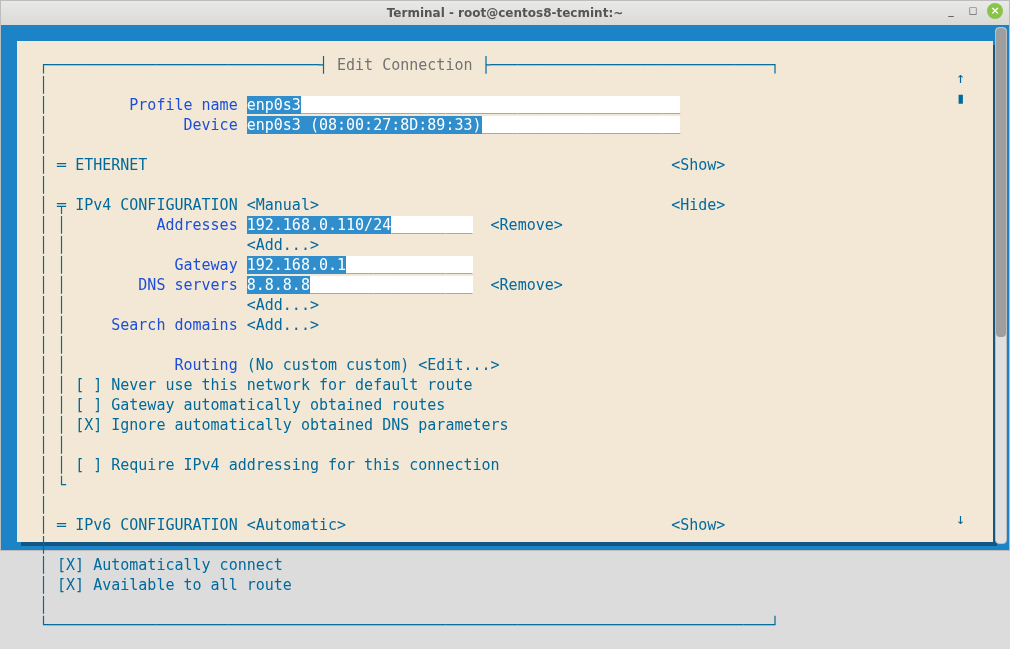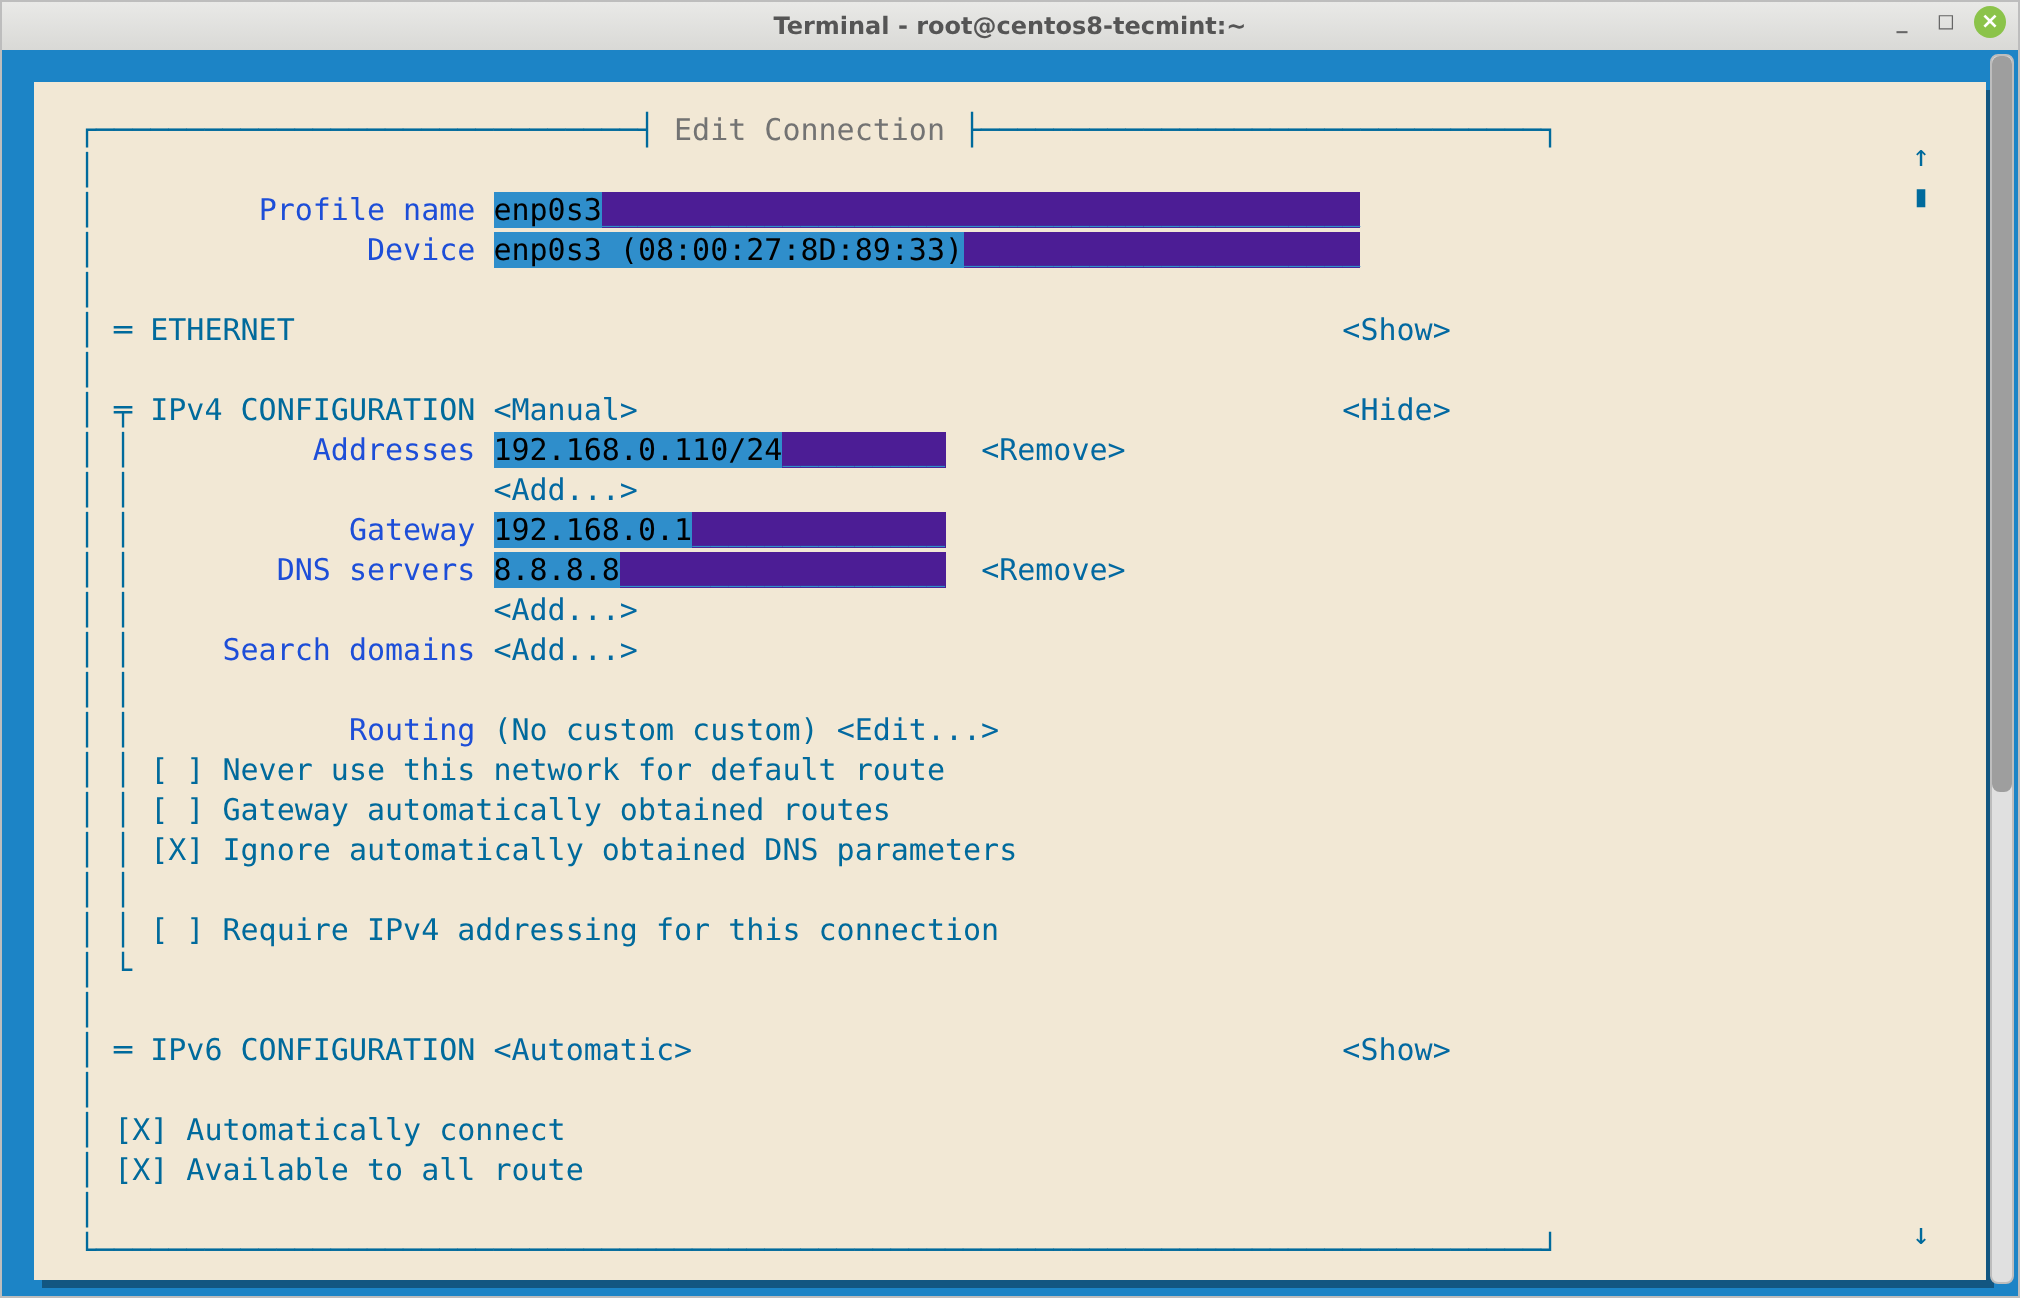--- a/index.html
+++ b/index.html
@@ -4,21 +4,21 @@
 <style>
   html,body{margin:0;padding:0;height:100%;}
   body{
     background:#dcdcdc;
     font-family:"DejaVu Sans Mono","Liberation Mono",monospace;
     font-size:15px;
     color:#005f87;
     overflow:hidden;
   }
   .window{
-    width:1010px;height:649px;
+    width:1010px;height:551px;
     background:#ffffff;
     position:relative;
     box-sizing:border-box;
     border:1px solid #bdbdbd;
   }
   .titlebar{
     height:24px;line-height:24px;
     background:linear-gradient(#e9e9e7,#d9d9d6);
     border-bottom:1px solid #bdbdbd;
     text-align:center;
@@ -60,22 +60,22 @@
     position:relative;
     box-shadow:4px 4px 0 rgba(0,0,0,.35);
   }
   pre.screen{
     margin:0;white-space:pre;line-height:20px;letter-spacing:0;
     font-family:inherit;
   }
   .b{color:#006a9c;} 
   .lbl{color:#1d4ed8;} 
   .red{color:#737373;}
-  .inv{background:#2f8ecb;color:#000000;}
-  .inv-fill{background:#4c1d95;color:#2f8ecb;} 
+  .inv{background:#2f8ecb;color:#ffffff;}
+  .inv-fill{background:#ffffff;color:#2f8ecb;} 
   .link{color:#0369a1;}
 
   .scroll-ind{position:absolute;right:28px;color:#006a9c;}
   .scroll-up{top:28px;}
   .scroll-down{bottom:14px;}
   .scroll-block{position:absolute;right:28px;top:48px;color:#006a9c;}
 </style>
 </head>
 <body>
 

